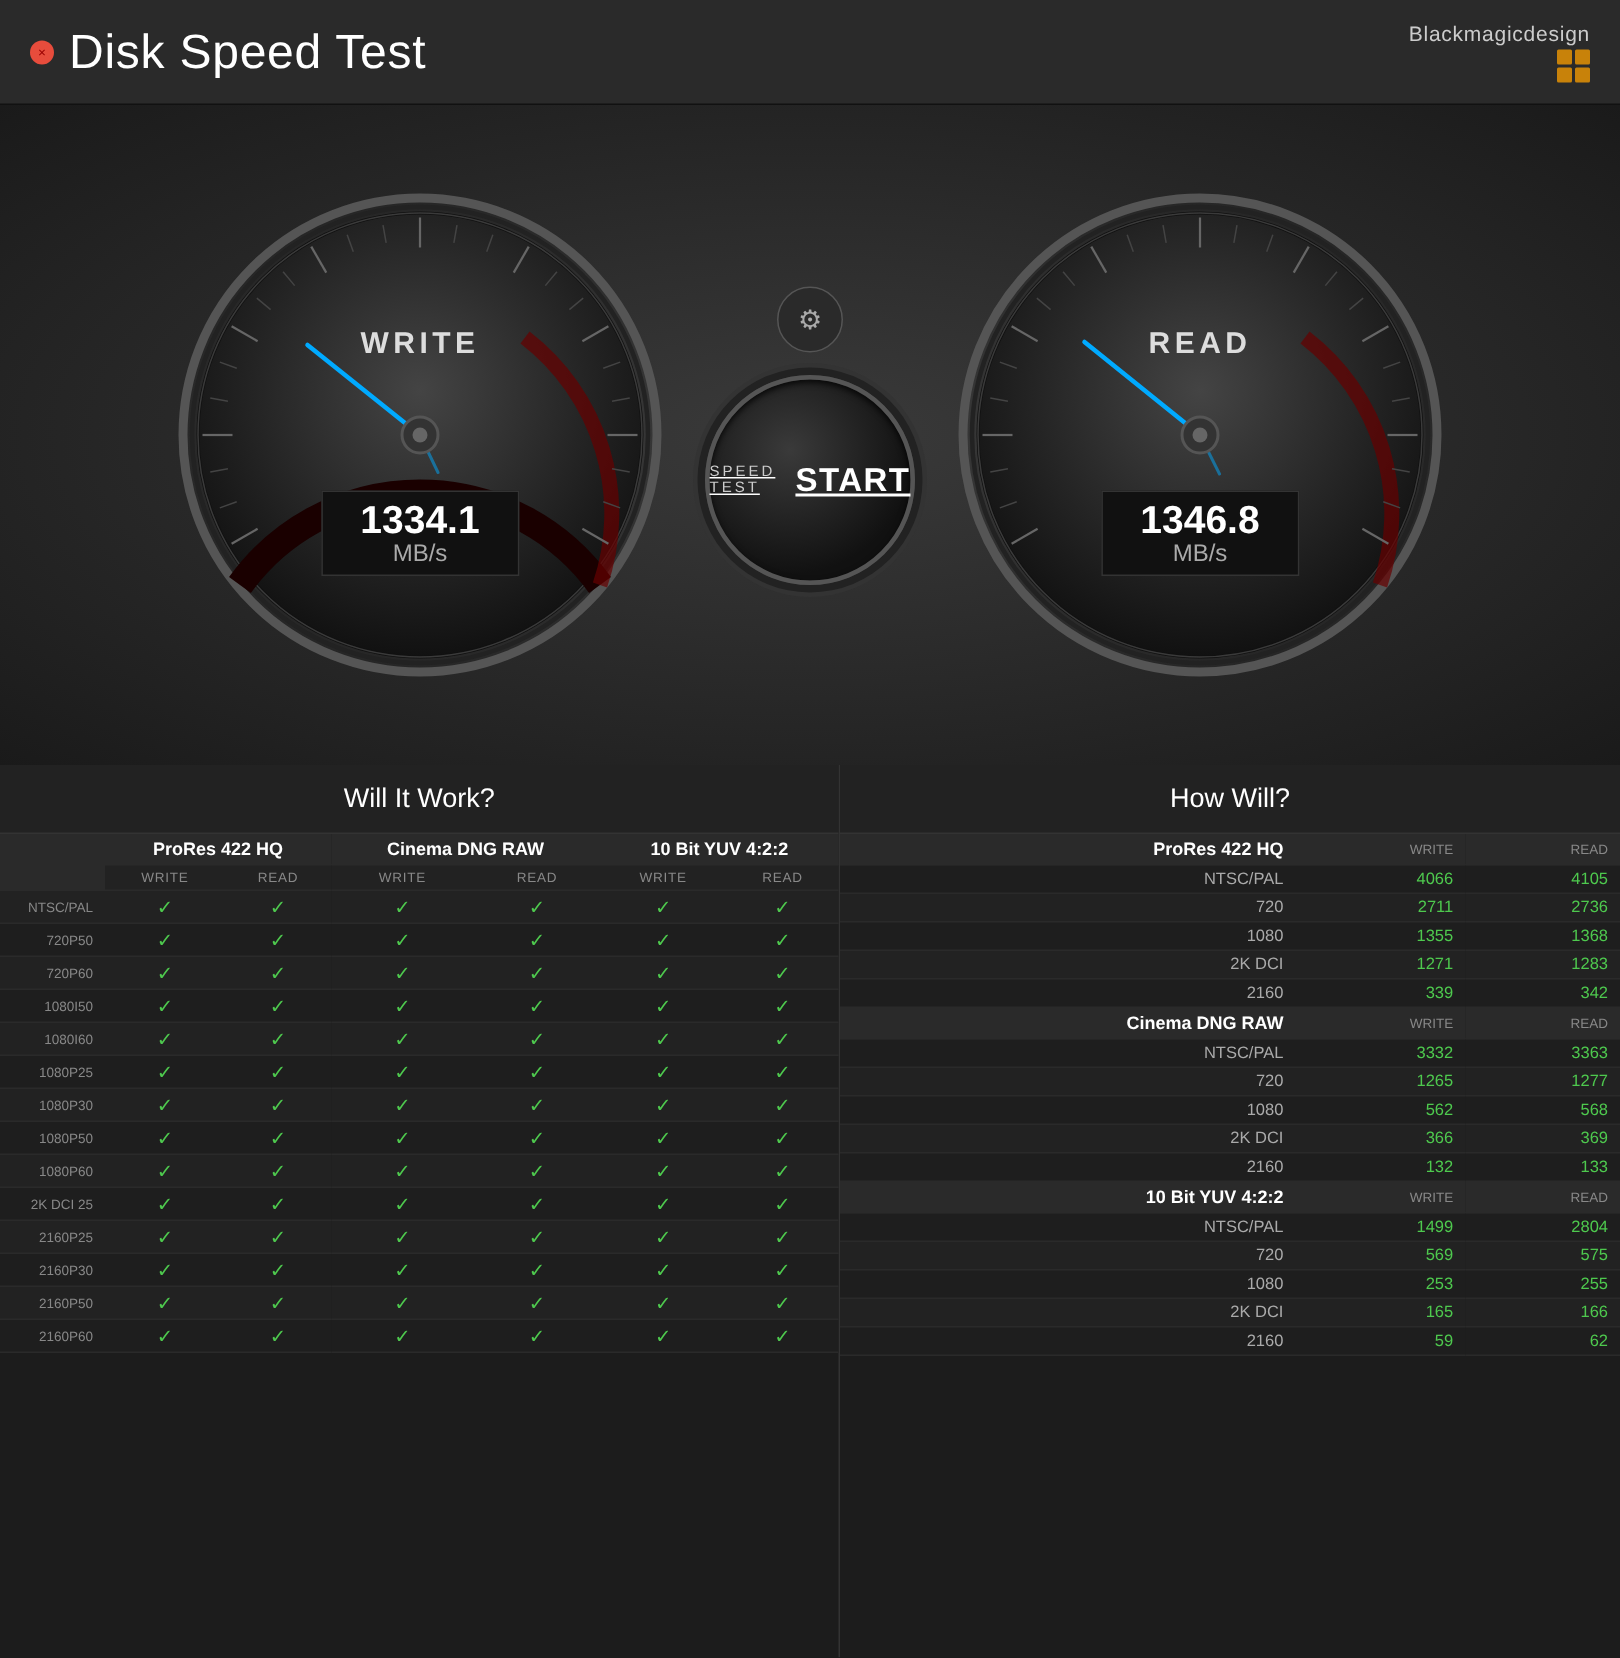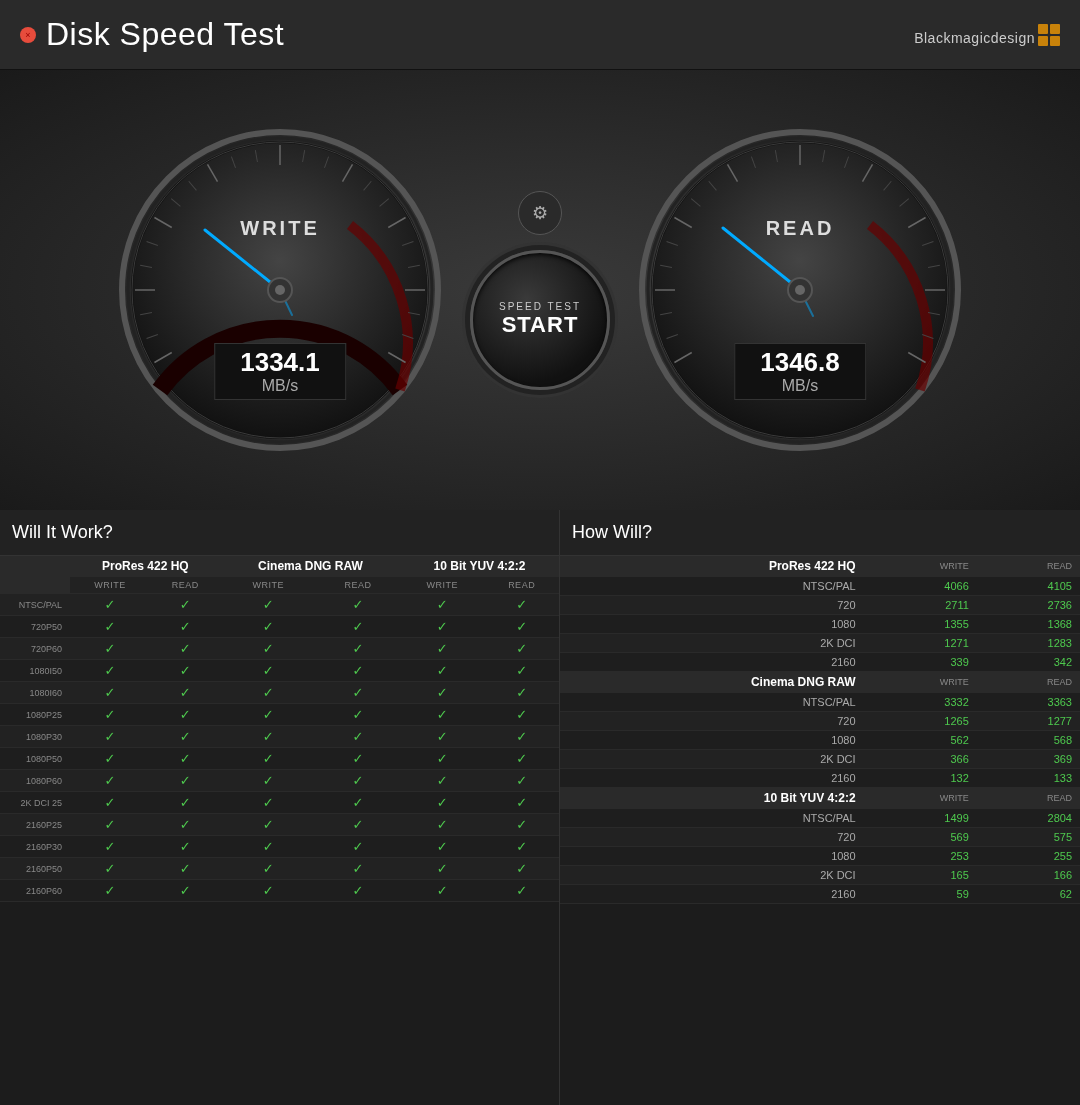--- a/index.html
+++ b/index.html
@@ -36,20 +36,21 @@
       cursor: pointer;
     }
     .app-title {
       color: #fff;
       font-size: 32px;
       font-weight: 400;
       letter-spacing: 0.5px;
     }
     .brand-logo {
       display: flex;
+      flex-direction: column;
       align-items: flex-end;
       gap: 3px;
     }
     .brand-name {
       color: #ccc;
       font-size: 14px;
       letter-spacing: 0.5px;
     }
     .brand-squares {
       display: grid;
@@ -80,21 +81,21 @@
       width: 340px;
       height: 340px;
       flex-shrink: 0;
     }
     .gauge-svg {
       width: 100%;
       height: 100%;
     }
     .gauge-value-box {
       position: absolute;
-      bottom: 60px;
+      bottom: 76px;
       left: 50%;
       transform: translateX(-50%);
       background: #111;
       border: 1px solid #333;
       padding: 4px 25px;
       text-align: center;
       min-width: 120px;
     }
     .gauge-value {
       color: #fff;
@@ -127,25 +128,25 @@
       color: #aaa;
       font-size: 18px;
     }
     .speed-test-btn {
       width: 140px; height: 140px;
       background: radial-gradient(circle at 40% 35%, #3a3a3a, #111 70%);
       border-radius: 50%;
       border: 3px solid #555;
       box-shadow: 0 0 0 5px #222, 0 0 0 8px #333, inset 0 2px 4px rgba(0,0,0,0.8);
       display: flex;
-      flex-direction: column;
       align-items: center;
       justify-content: center;
       cursor: pointer;
       color: #fff;
+      text-decoration: underline;
     }
     .speed-test-label {
       font-size: 10px;
       letter-spacing: 2px;
       color: #ccc;
       text-transform: uppercase;
     }
     .speed-test-start {
       font-size: 22px;
       font-weight: bold;
@@ -160,21 +161,21 @@
       background: #1c1c1c;
     }
 
     
     .will-it-work {
       width: 560px;
       border-right: 1px solid #333;
       padding: 0;
     }
     .section-header {
-      text-align: left;
+      text-align: center;
       padding: 12px;
       font-size: 18px;
       color: #fff;
       border-bottom: 1px solid #333;
       background: #222;
     }
     .wiw-table {
       width: 100%;
       border-collapse: collapse;
       font-size: 11px;

